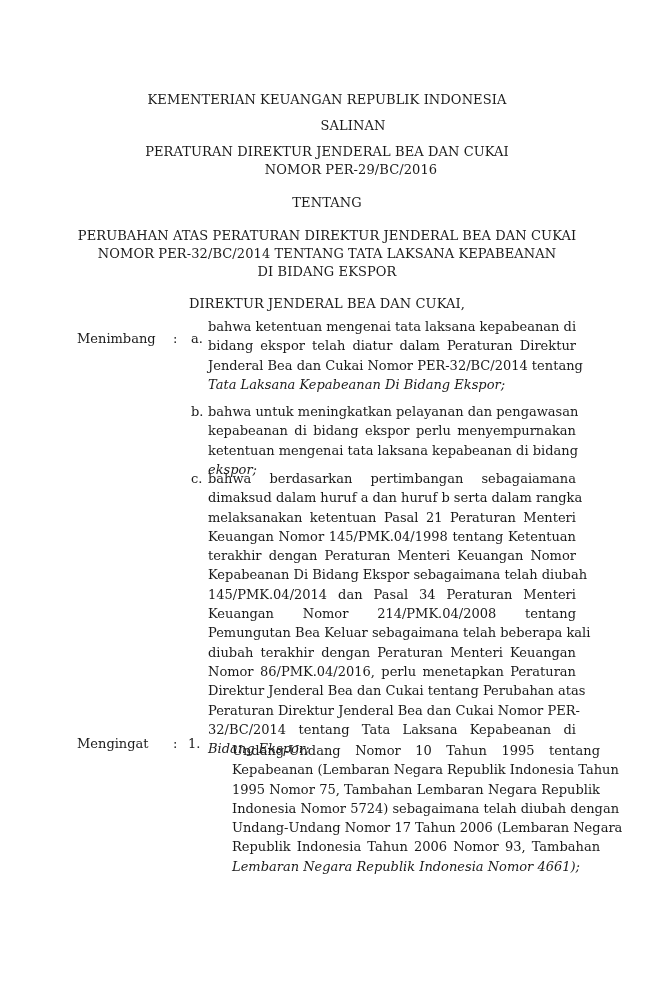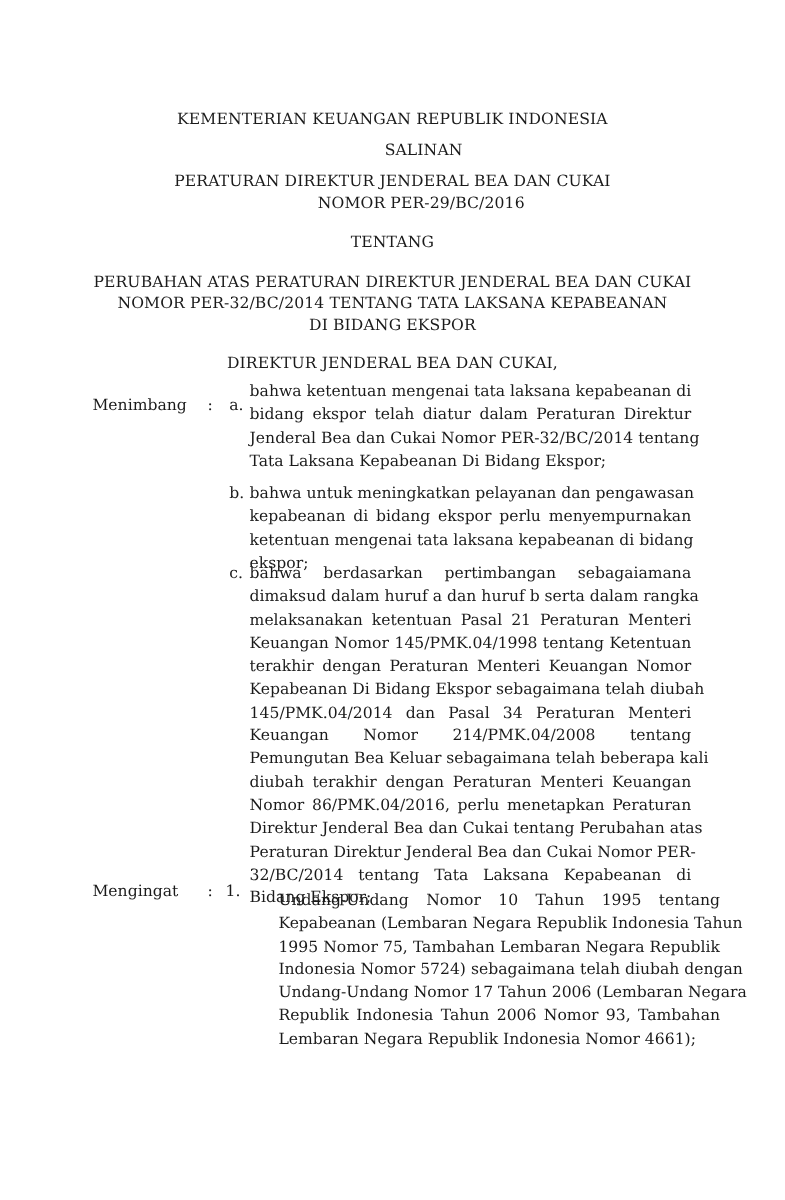--- a/index.html
+++ b/index.html
@@ -55,20 +55,21 @@
     }
     .line {
       display: block;
       text-align: justify;
       text-align-last: justify;
       white-space: nowrap;
       height: 19.3px;
     }
     .line.last {
       text-align-last: left;
+      font-style: italic;
     }
   </style>
 </head>
 <body>
 
 <div class="page">
 
   <div class="center-line" style="top:92px;">KEMENTERIAN KEUANGAN REPUBLIK INDONESIA</div>
   <div class="center-line" style="top:118px;padding-left:26px;">SALINAN</div>
   <div class="center-line" style="top:144px;">PERATURAN DIREKTUR JENDERAL BEA DAN CUKAI</div>

